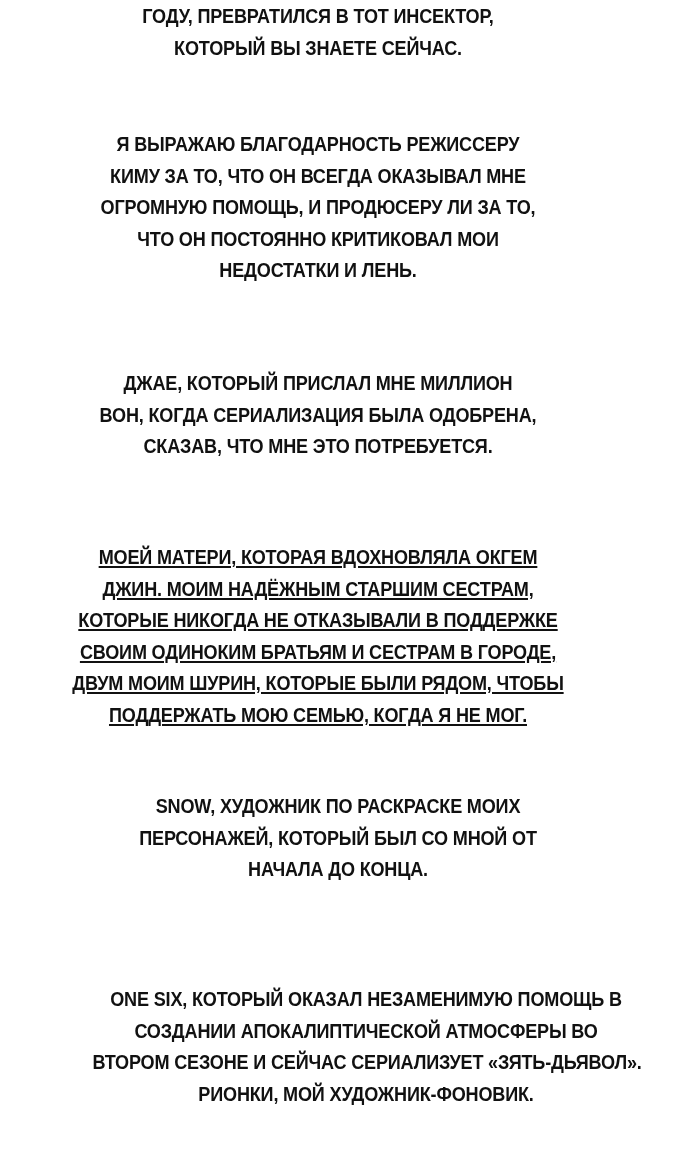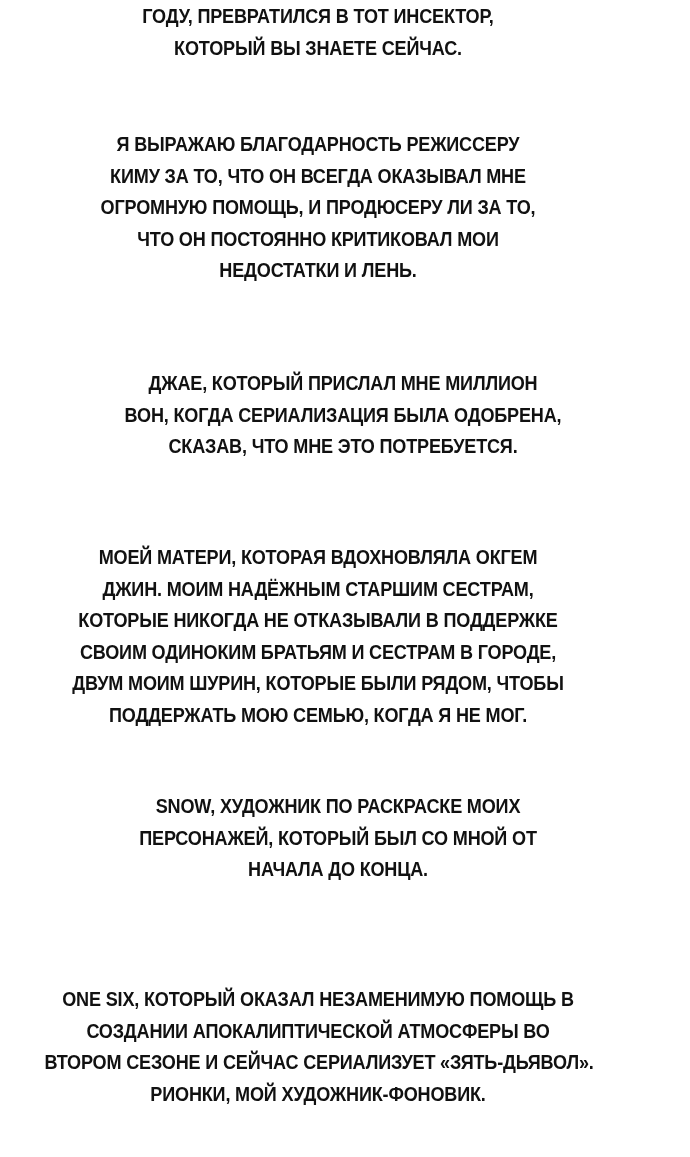--- a/index.html
+++ b/index.html
@@ -42,39 +42,39 @@
 </div>
 
 <div class="para" style="top:128px;">
   <span class="line">Я ВЫРАЖАЮ БЛАГОДАРНОСТЬ РЕЖИССЕРУ</span>
   <span class="line">КИМУ ЗА ТО, ЧТО ОН ВСЕГДА ОКАЗЫВАЛ МНЕ</span>
   <span class="line">ОГРОМНУЮ ПОМОЩЬ, И ПРОДЮСЕРУ ЛИ ЗА ТО,</span>
   <span class="line">ЧТО ОН ПОСТОЯННО КРИТИКОВАЛ МОИ</span>
   <span class="line">НЕДОСТАТКИ И ЛЕНЬ.</span>
 </div>
 
-<div class="para" style="top:367px;margin-left:25px;">
+<div class="para" style="top:367px;">
   <span class="line">ДЖАЕ, КОТОРЫЙ ПРИСЛАЛ МНЕ МИЛЛИОН</span>
   <span class="line">ВОН, КОГДА СЕРИАЛИЗАЦИЯ БЫЛА ОДОБРЕНА,</span>
   <span class="line">СКАЗАВ, ЧТО МНЕ ЭТО ПОТРЕБУЕТСЯ.</span>
 </div>
 
-<div class="para" style="top:541px;">
+<div class="para" style="top:541px;text-decoration:underline;">
   <span class="line">МОЕЙ МАТЕРИ, КОТОРАЯ ВДОХНОВЛЯЛА ОКГЕМ</span>
   <span class="line">ДЖИН. МОИМ НАДЁЖНЫМ СТАРШИМ СЕСТРАМ,</span>
   <span class="line">КОТОРЫЕ НИКОГДА НЕ ОТКАЗЫВАЛИ В ПОДДЕРЖКЕ</span>
   <span class="line">СВОИМ ОДИНОКИМ БРАТЬЯМ И СЕСТРАМ В ГОРОДЕ,</span>
   <span class="line">ДВУМ МОИМ ШУРИН, КОТОРЫЕ БЫЛИ РЯДОМ, ЧТОБЫ</span>
   <span class="line">ПОДДЕРЖАТЬ МОЮ СЕМЬЮ, КОГДА Я НЕ МОГ.</span>
 </div>
 
 <div class="para" style="top:790px;margin-left:20px;">
   <span class="line">SNOW, ХУДОЖНИК ПО РАСКРАСКЕ МОИХ</span>
   <span class="line">ПЕРСОНАЖЕЙ, КОТОРЫЙ БЫЛ СО МНОЙ ОТ</span>
   <span class="line">НАЧАЛА ДО КОНЦА.</span>
 </div>
 
-<div class="para" style="top:983px;">
+<div class="para" style="top:983px;margin-left:48px;">
   <span class="line">ONE SIX, КОТОРЫЙ ОКАЗАЛ НЕЗАМЕНИМУЮ ПОМОЩЬ В</span>
   <span class="line">СОЗДАНИИ АПОКАЛИПТИЧЕСКОЙ АТМОСФЕРЫ ВО</span>
   <span class="line">ВТОРОМ СЕЗОНЕ И СЕЙЧАС СЕРИАЛИЗУЕТ «ЗЯТЬ-ДЬЯВОЛ».</span>
   <span class="line">РИОНКИ, МОЙ ХУДОЖНИК-ФОНОВИК.</span>
 </div>
 
 </body></html>

